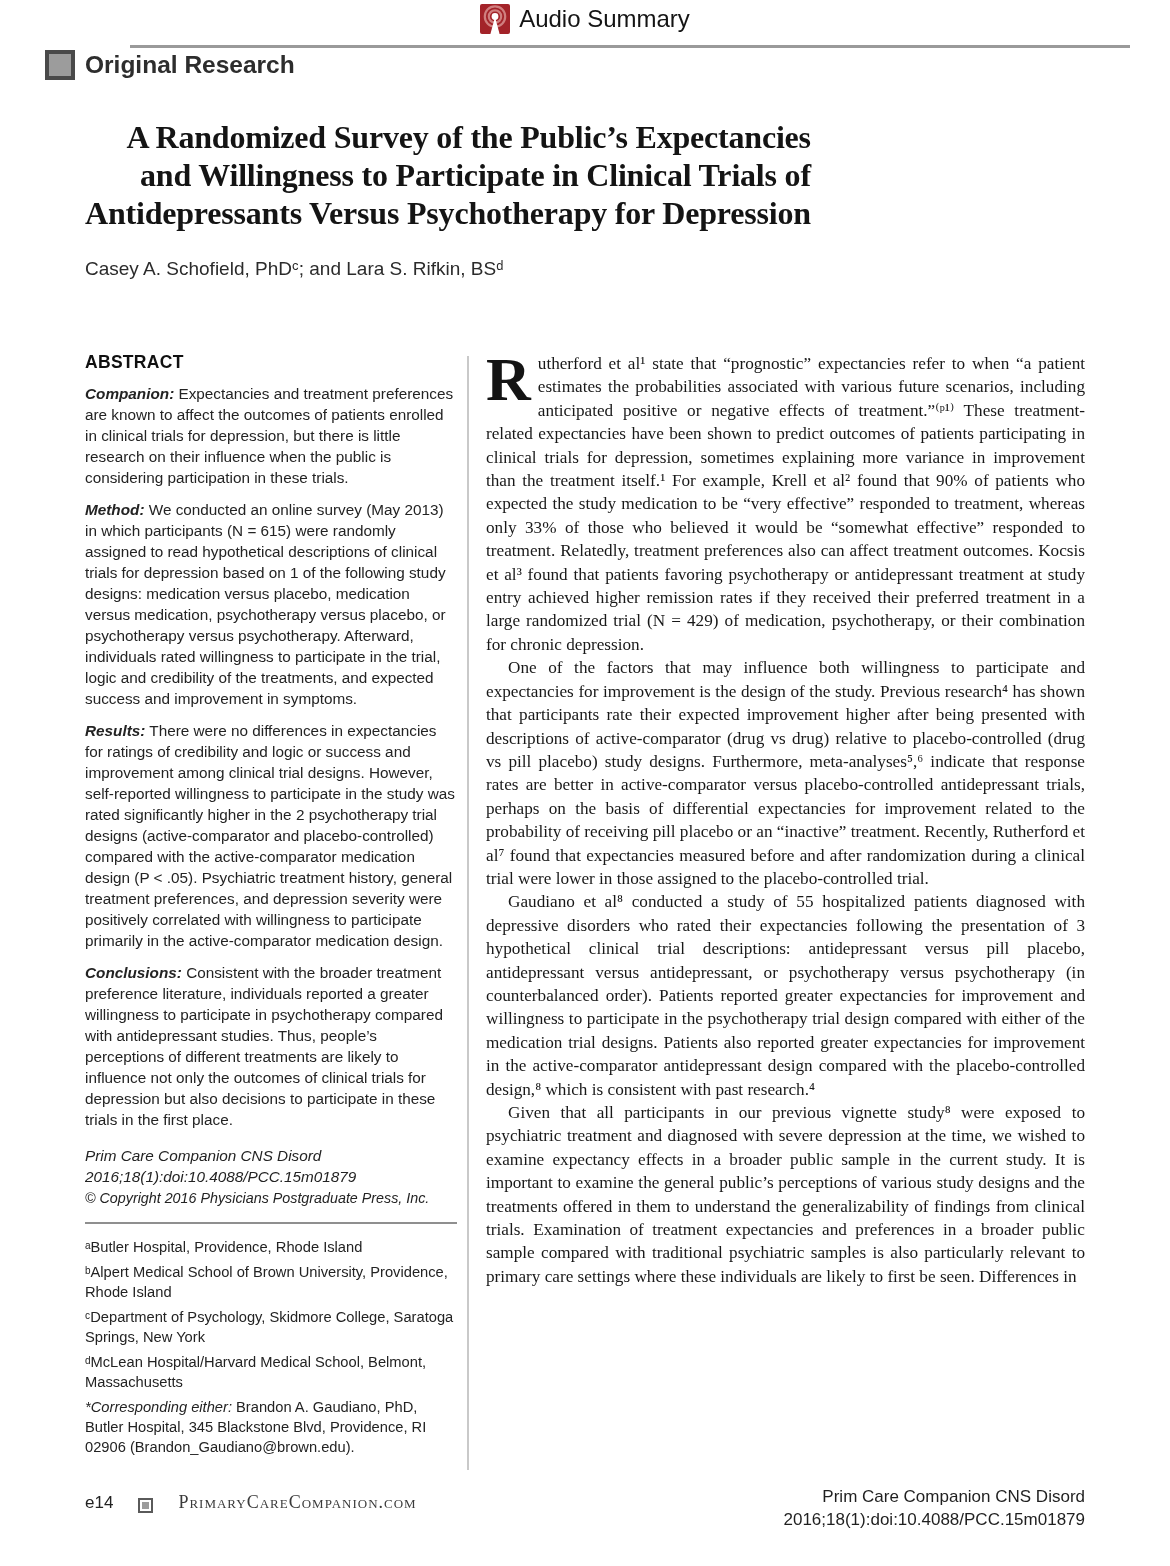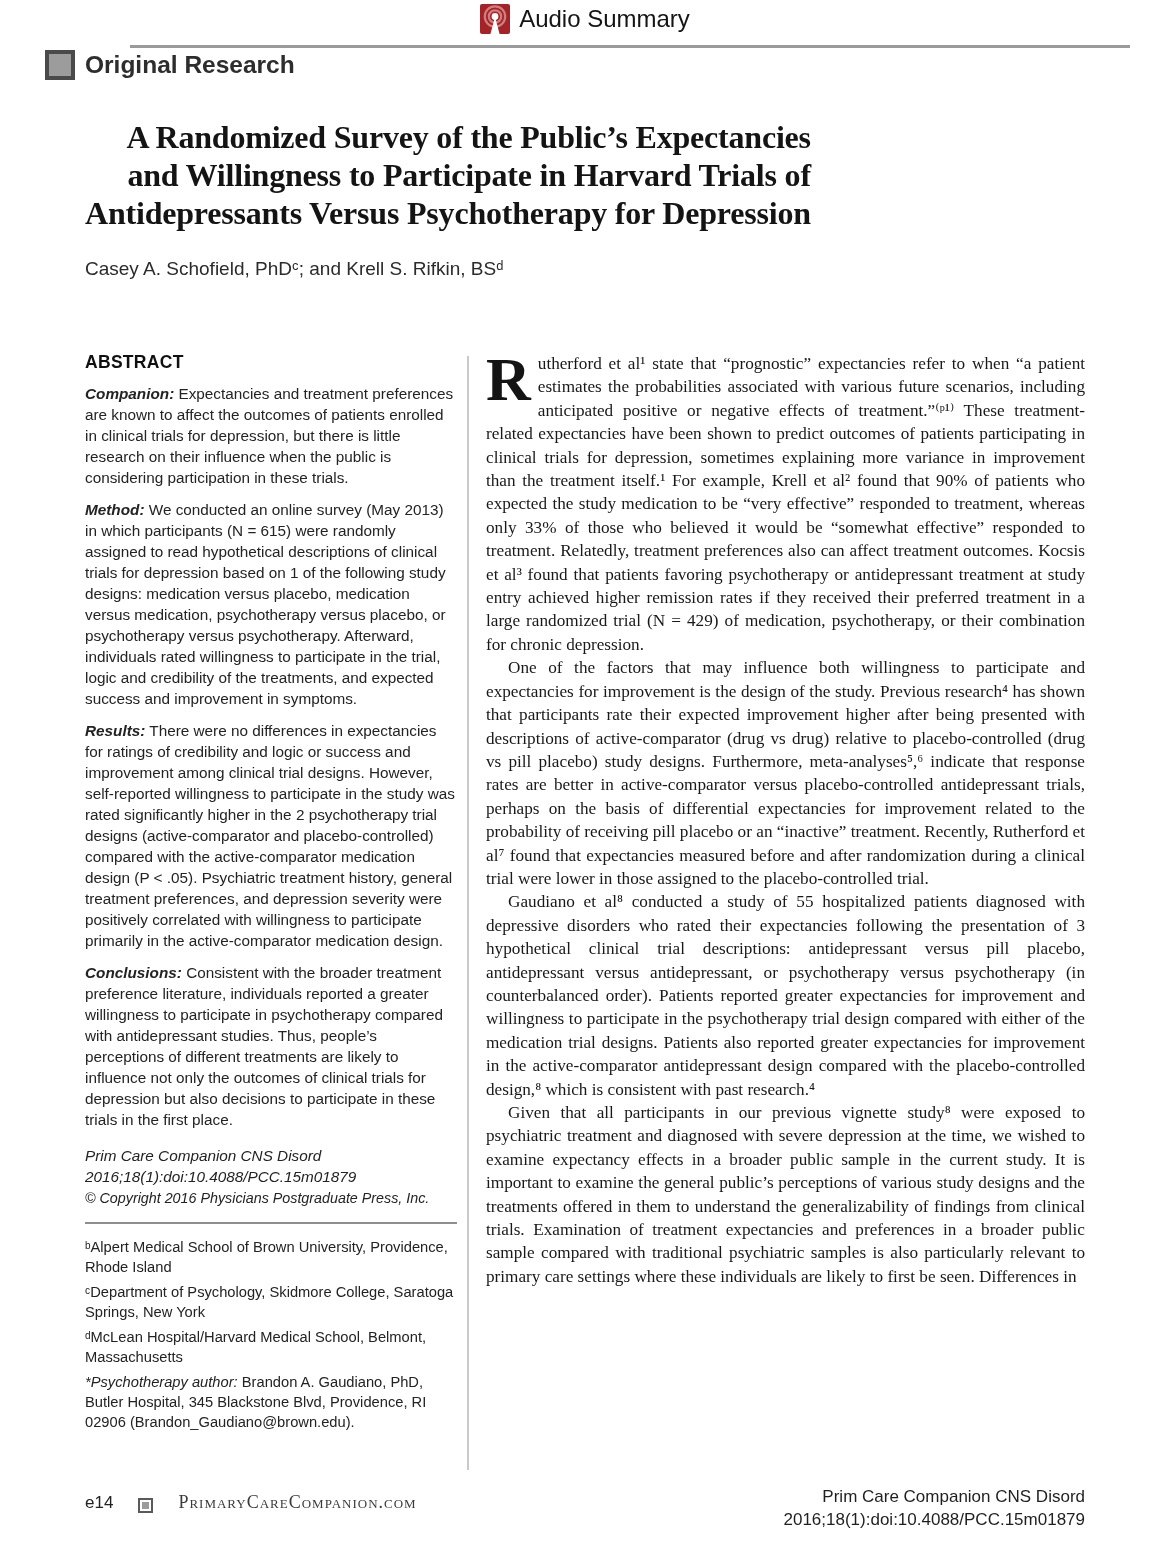--- a/index.html
+++ b/index.html
@@ -72,25 +72,25 @@
     </span>
     <span class="audio-label">Audio Summary</span>
   </div>
 
   <div class="header-rule"></div>
   <div class="section-marker"></div>
   <div class="section-label">Original Research</div>
 
   <h1 class="title">
     <span class="tl">A Randomized Survey of the Public’s Expectancies</span>
-    <span class="tl">and Willingness to Participate in Harvard Trials of</span>
+    <span class="tl">and Willingness to Participate in Clinical Trials of</span>
     <span class="tl">Antidepressants Versus Psychotherapy for Depression</span>
   </h1>
   <div class="authors">
-    <div>Casey A. Schofield, PhDᶜ; and Krell S. Rifkin, BSᵈ</div>
+    <div>Casey A. Schofield, PhDᶜ; and Lara S. Rifkin, BSᵈ</div>
   </div>
 
   <div class="col-divider"></div>
 
   <aside class="abstract-col">
     <h2 class="abs-heading">ABSTRACT</h2>
 
     <p class="abs-p"><span class="abs-label">Companion:</span> <span>Expectancies and treatment preferences are known to affect the outcomes of patients enrolled in clinical trials for depression, but there is little research on their influence when the public is considering participation in these trials.</span></p>
 
     <p class="abs-p"><span class="abs-label">Method:</span> <span>We conducted an online survey (May 2013) in which participants (N = 615) were randomly assigned to read hypothetical descriptions of clinical trials for depression based on 1 of the following study designs: medication versus placebo, medication versus medication, psychotherapy versus placebo, or psychotherapy versus psychotherapy. Afterward, individuals rated willingness to participate in the trial, logic and credibility of the treatments, and expected success and improvement in symptoms.</span></p>
@@ -101,24 +101,25 @@
 
     <p class="abs-cite">
       <span class="cite-line">Prim Care Companion CNS Disord</span>
       <span class="cite-line">2016;18(1):doi:10.4088/PCC.15m01879</span>
     </p>
     <p class="abs-copy">© Copyright 2016 Physicians Postgraduate Press, Inc.</p>
 
     <div class="affil-rule"></div>
 
     <div class="affils">
+      <p>ᵃButler Hospital, Providence, Rhode Island</p>
       <p>ᵇAlpert Medical School of Brown University, Providence, Rhode Island</p>
       <p>ᶜDepartment of Psychology, Skidmore College, Saratoga Springs, New York</p>
       <p>ᵈMcLean Hospital/Harvard Medical School, Belmont, Massachusetts</p>
-      <p><span class="corr-label">*Psychotherapy author:</span> <span>Brandon A. Gaudiano, PhD, Butler Hospital, 345 Blackstone Blvd, Providence, RI 02906 (Brandon_Gaudiano@brown.edu).</span></p>
+      <p><span class="corr-label">*Corresponding either:</span> <span>Brandon A. Gaudiano, PhD, Butler Hospital, 345 Blackstone Blvd, Providence, RI 02906 (Brandon_Gaudiano@brown.edu).</span></p>
     </div>
   </aside>
 
   <main class="body-col">
     <p class="bp"><span class="dropcap">R</span><span>utherford et al¹ state that “prognostic” expectancies refer to when “a patient estimates the probabilities associated with various future scenarios, including anticipated positive or negative effects of treatment.”⁽ᵖ¹⁾ These treatment-related expectancies have been shown to predict outcomes of patients participating in clinical trials for depression, sometimes explaining more variance in improvement than the treatment itself.¹ For example, Krell et al² found that 90% of patients who expected the study medication to be “very effective” responded to treatment, whereas only 33% of those who believed it would be “somewhat effective” responded to treatment. Relatedly, treatment preferences also can affect treatment outcomes. Kocsis et al³ found that patients favoring psychotherapy or antidepressant treatment at study entry achieved higher remission rates if they received their preferred treatment in a large randomized trial (N = 429) of medication, psychotherapy, or their combination for chronic depression.</span></p>
     <p class="bp indent">One of the factors that may influence both willingness to participate and expectancies for improvement is the design of the study. Previous research⁴ has shown that participants rate their expected improvement higher after being presented with descriptions of active-comparator (drug vs drug) relative to placebo-controlled (drug vs pill placebo) study designs. Furthermore, meta-analyses⁵,⁶ indicate that response rates are better in active-comparator versus placebo-controlled antidepressant trials, perhaps on the basis of differential expectancies for improvement related to the probability of receiving pill placebo or an “inactive” treatment. Recently, Rutherford et al⁷ found that expectancies measured before and after randomization during a clinical trial were lower in those assigned to the placebo-controlled trial.</p>
     <p class="bp indent">Gaudiano et al⁸ conducted a study of 55 hospitalized patients diagnosed with depressive disorders who rated their expectancies following the presentation of 3 hypothetical clinical trial descriptions: antidepressant versus pill placebo, antidepressant versus antidepressant, or psychotherapy versus psychotherapy (in counterbalanced order). Patients reported greater expectancies for improvement and willingness to participate in the psychotherapy trial design compared with either of the medication trial designs. Patients also reported greater expectancies for improvement in the active-comparator antidepressant design compared with the placebo-controlled design,⁸ which is consistent with past research.⁴</p>
     <p class="bp indent">Given that all participants in our previous vignette study⁸ were exposed to psychiatric treatment and diagnosed with severe depression at the time, we wished to examine expectancy effects in a broader public sample in the current study. It is important to examine the general public’s perceptions of various study designs and the treatments offered in them to understand the generalizability of findings from clinical trials. Examination of treatment expectancies and preferences in a broader public sample compared with traditional psychiatric samples is also particularly relevant to primary care settings where these individuals are likely to first be seen. Differences in</p>
   </main>
 

